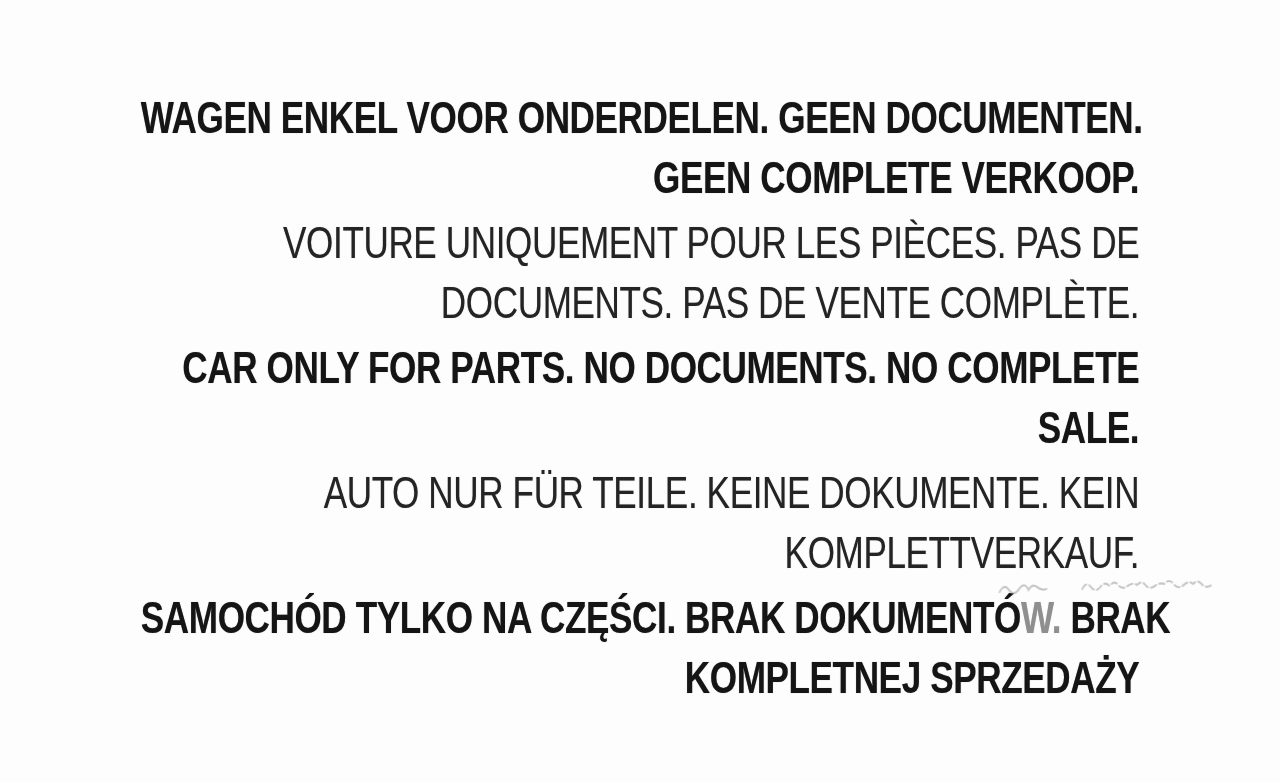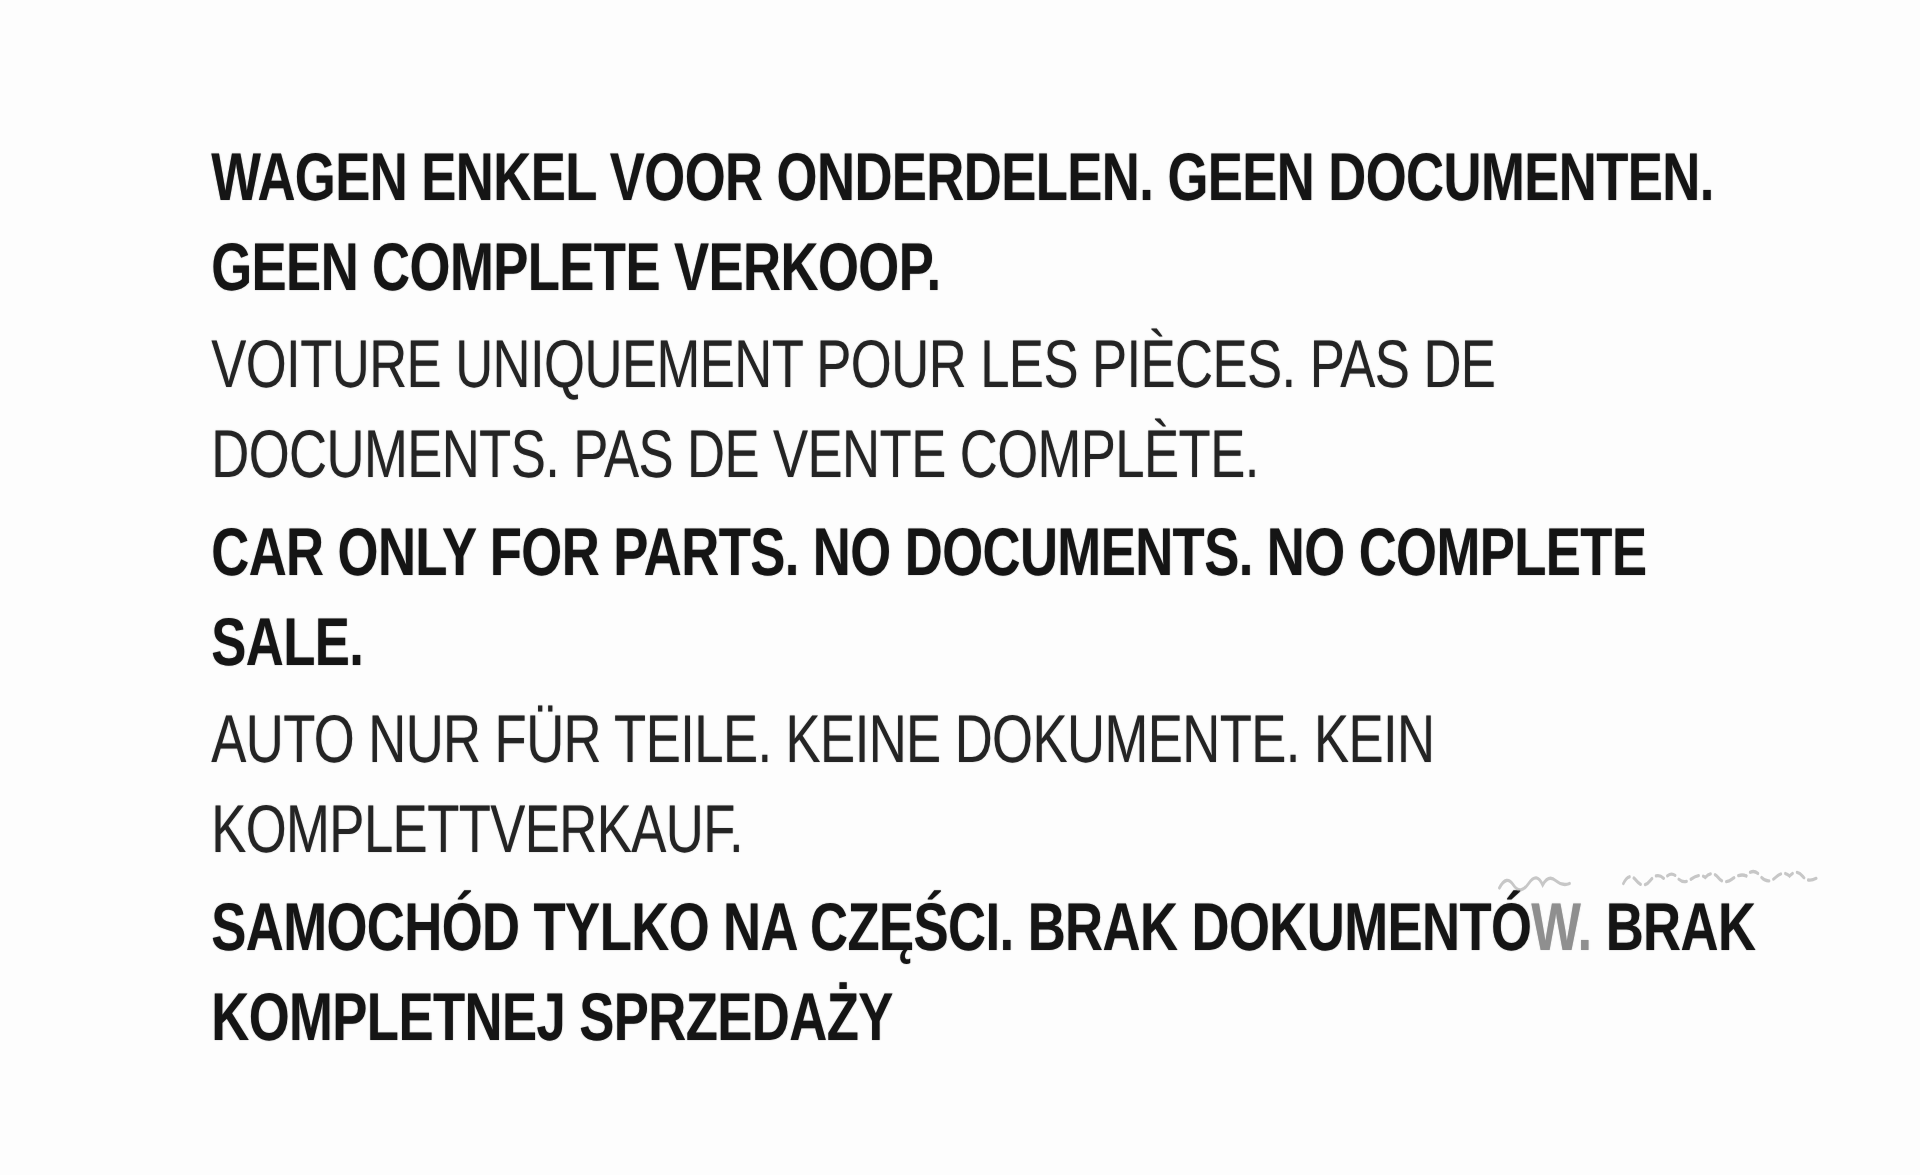--- a/index.html
+++ b/index.html
@@ -9,21 +9,21 @@
     height: 783px;
     background: #fdfdfd;
     overflow: hidden;
     font-family: "Liberation Sans", "DejaVu Sans", sans-serif;
   }
   .notice {
     box-sizing: border-box;
     width: 1280px;
     height: 783px;
     padding-top: 88px;
-    text-align: left;
+    text-align: right;
   }
   .para {
     margin: 0 0 5px 0;
     font-size: 45px;
     line-height: 60px;
     letter-spacing: -0.5px;
     transform: scaleX(0.78);
     transform-origin: 50% 50%;
     white-space: nowrap;
   }

